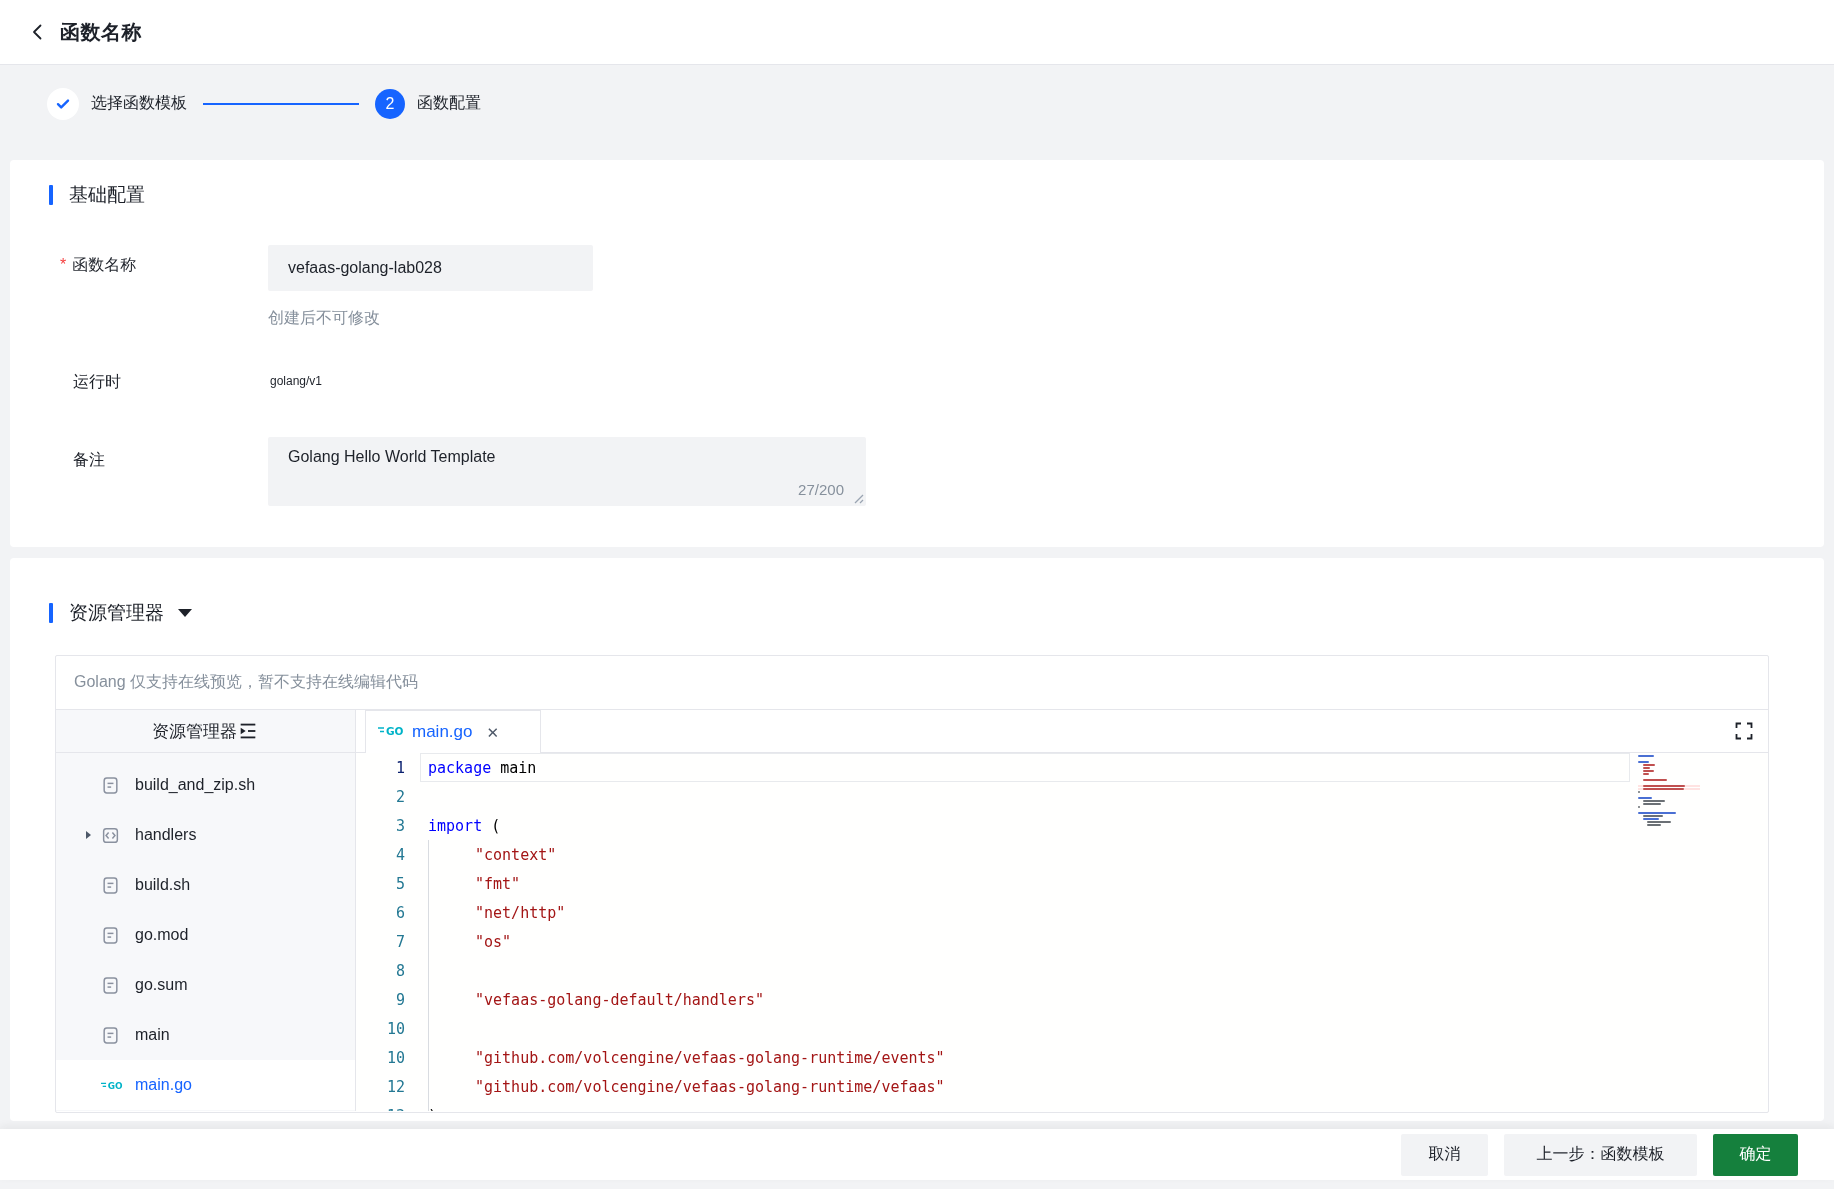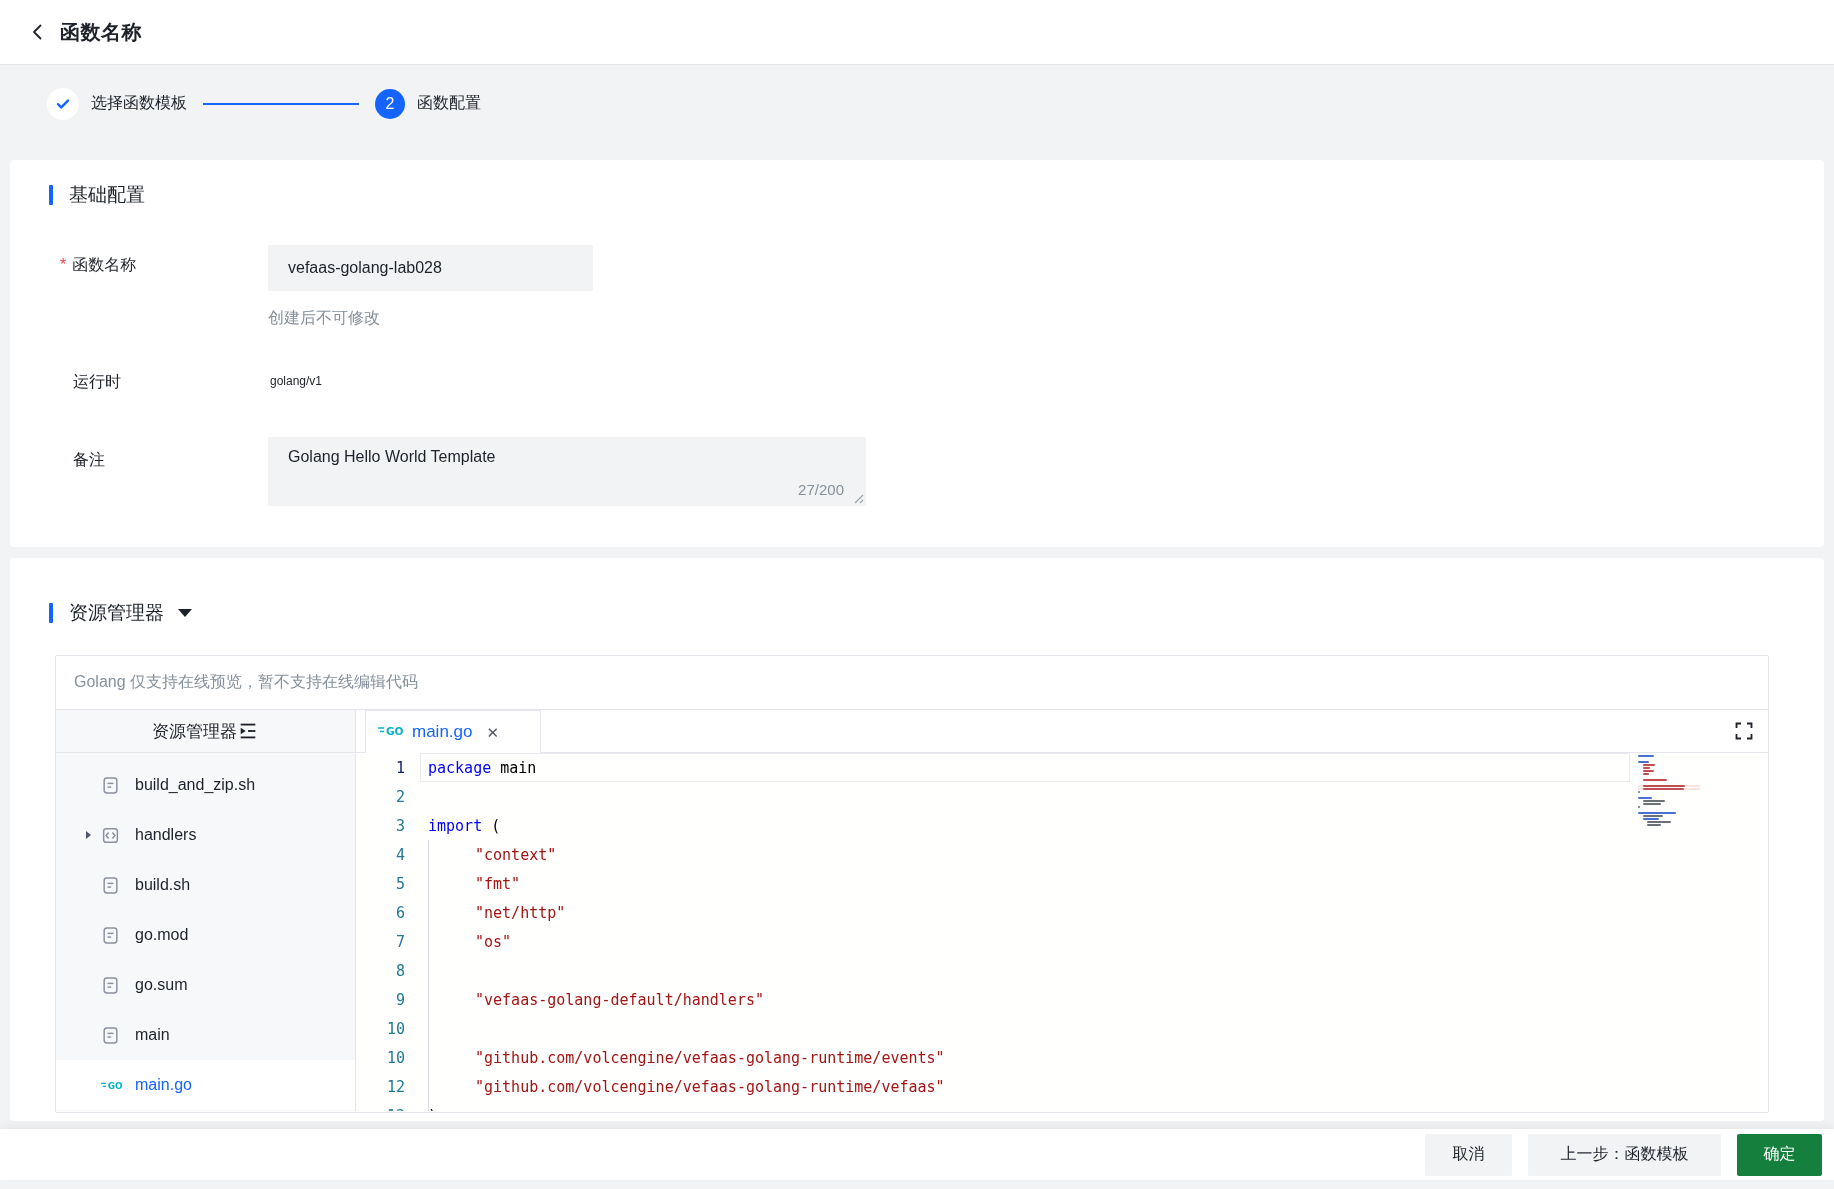--- a/index.html
+++ b/index.html
@@ -84,21 +84,21 @@
   .tok-str { color:#a31515; }
   .tok-pl { color:#000; }
   
   .minimap { position:absolute; left:1282px; top:2px; width:62px; }
   .mm-row { height:2px; margin-bottom:1px; position:relative; }
   .mm-bar { height:2px; border-radius:1px; }
   .mm-row.hl { background:rgba(255,99,99,.18); }
   .mm-b { background:#4a6fd3; } .mm-r { background:#c05050; } .mm-k { background:#6b7075; }
   
   .footer { position:absolute; left:0; top:1129px; width:1834px; height:51px; background:#fff;
-    box-shadow:0 -3px 8px rgba(31,35,41,.06); display:flex; align-items:center; justify-content:flex-end; padding-right:12px; }
+    box-shadow:0 -3px 8px rgba(31,35,41,.06); display:flex; align-items:center; justify-content:flex-end; padding-right:36px; }
   .btn { height:42px; border:none; border-radius:2px; font-size:16px; cursor:pointer; padding:0 20px;
     font-family:"Liberation Sans","DejaVu Sans",sans-serif; }
   .btn-plain { background:#f2f3f5; color:#1d2129; }
   .btn-primary { background:#15803d; color:#fff; }
   .btn + .btn { margin-left:16px; }
   .btn-cancel { width:87px; }
   .btn-prev { min-width:193px; }
   .btn-confirm { width:85px; }
 </style>
 </head>

